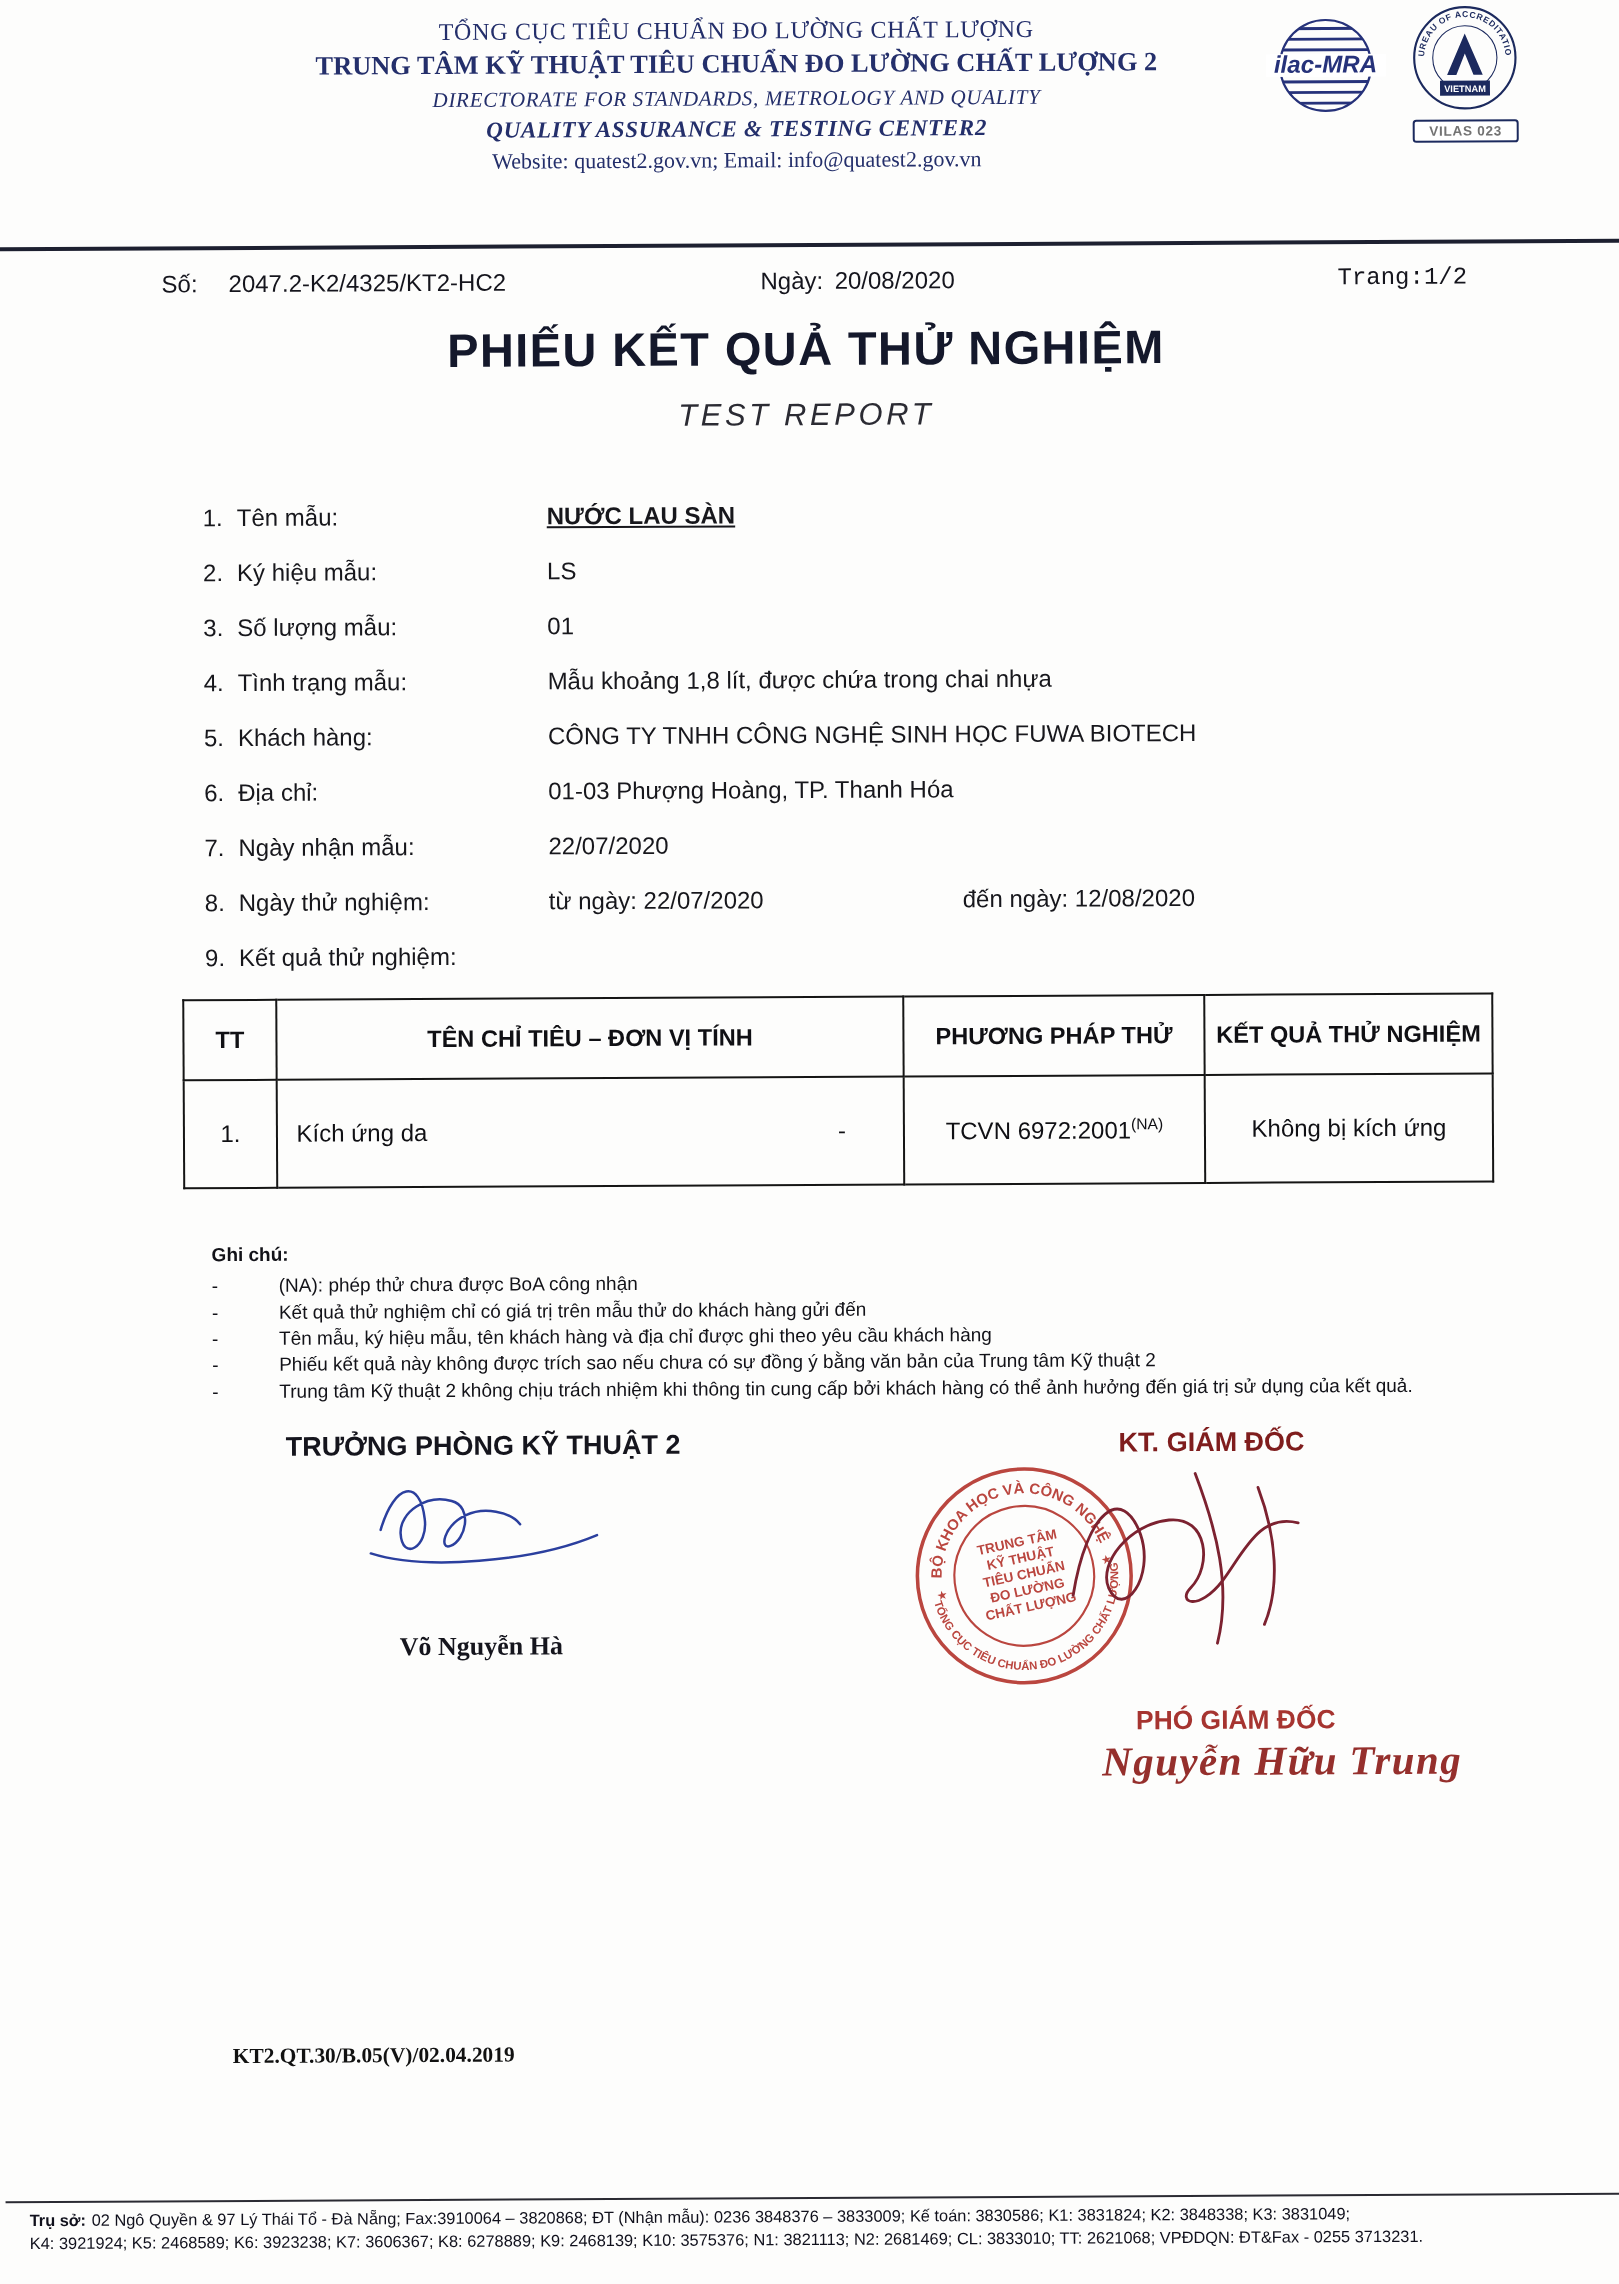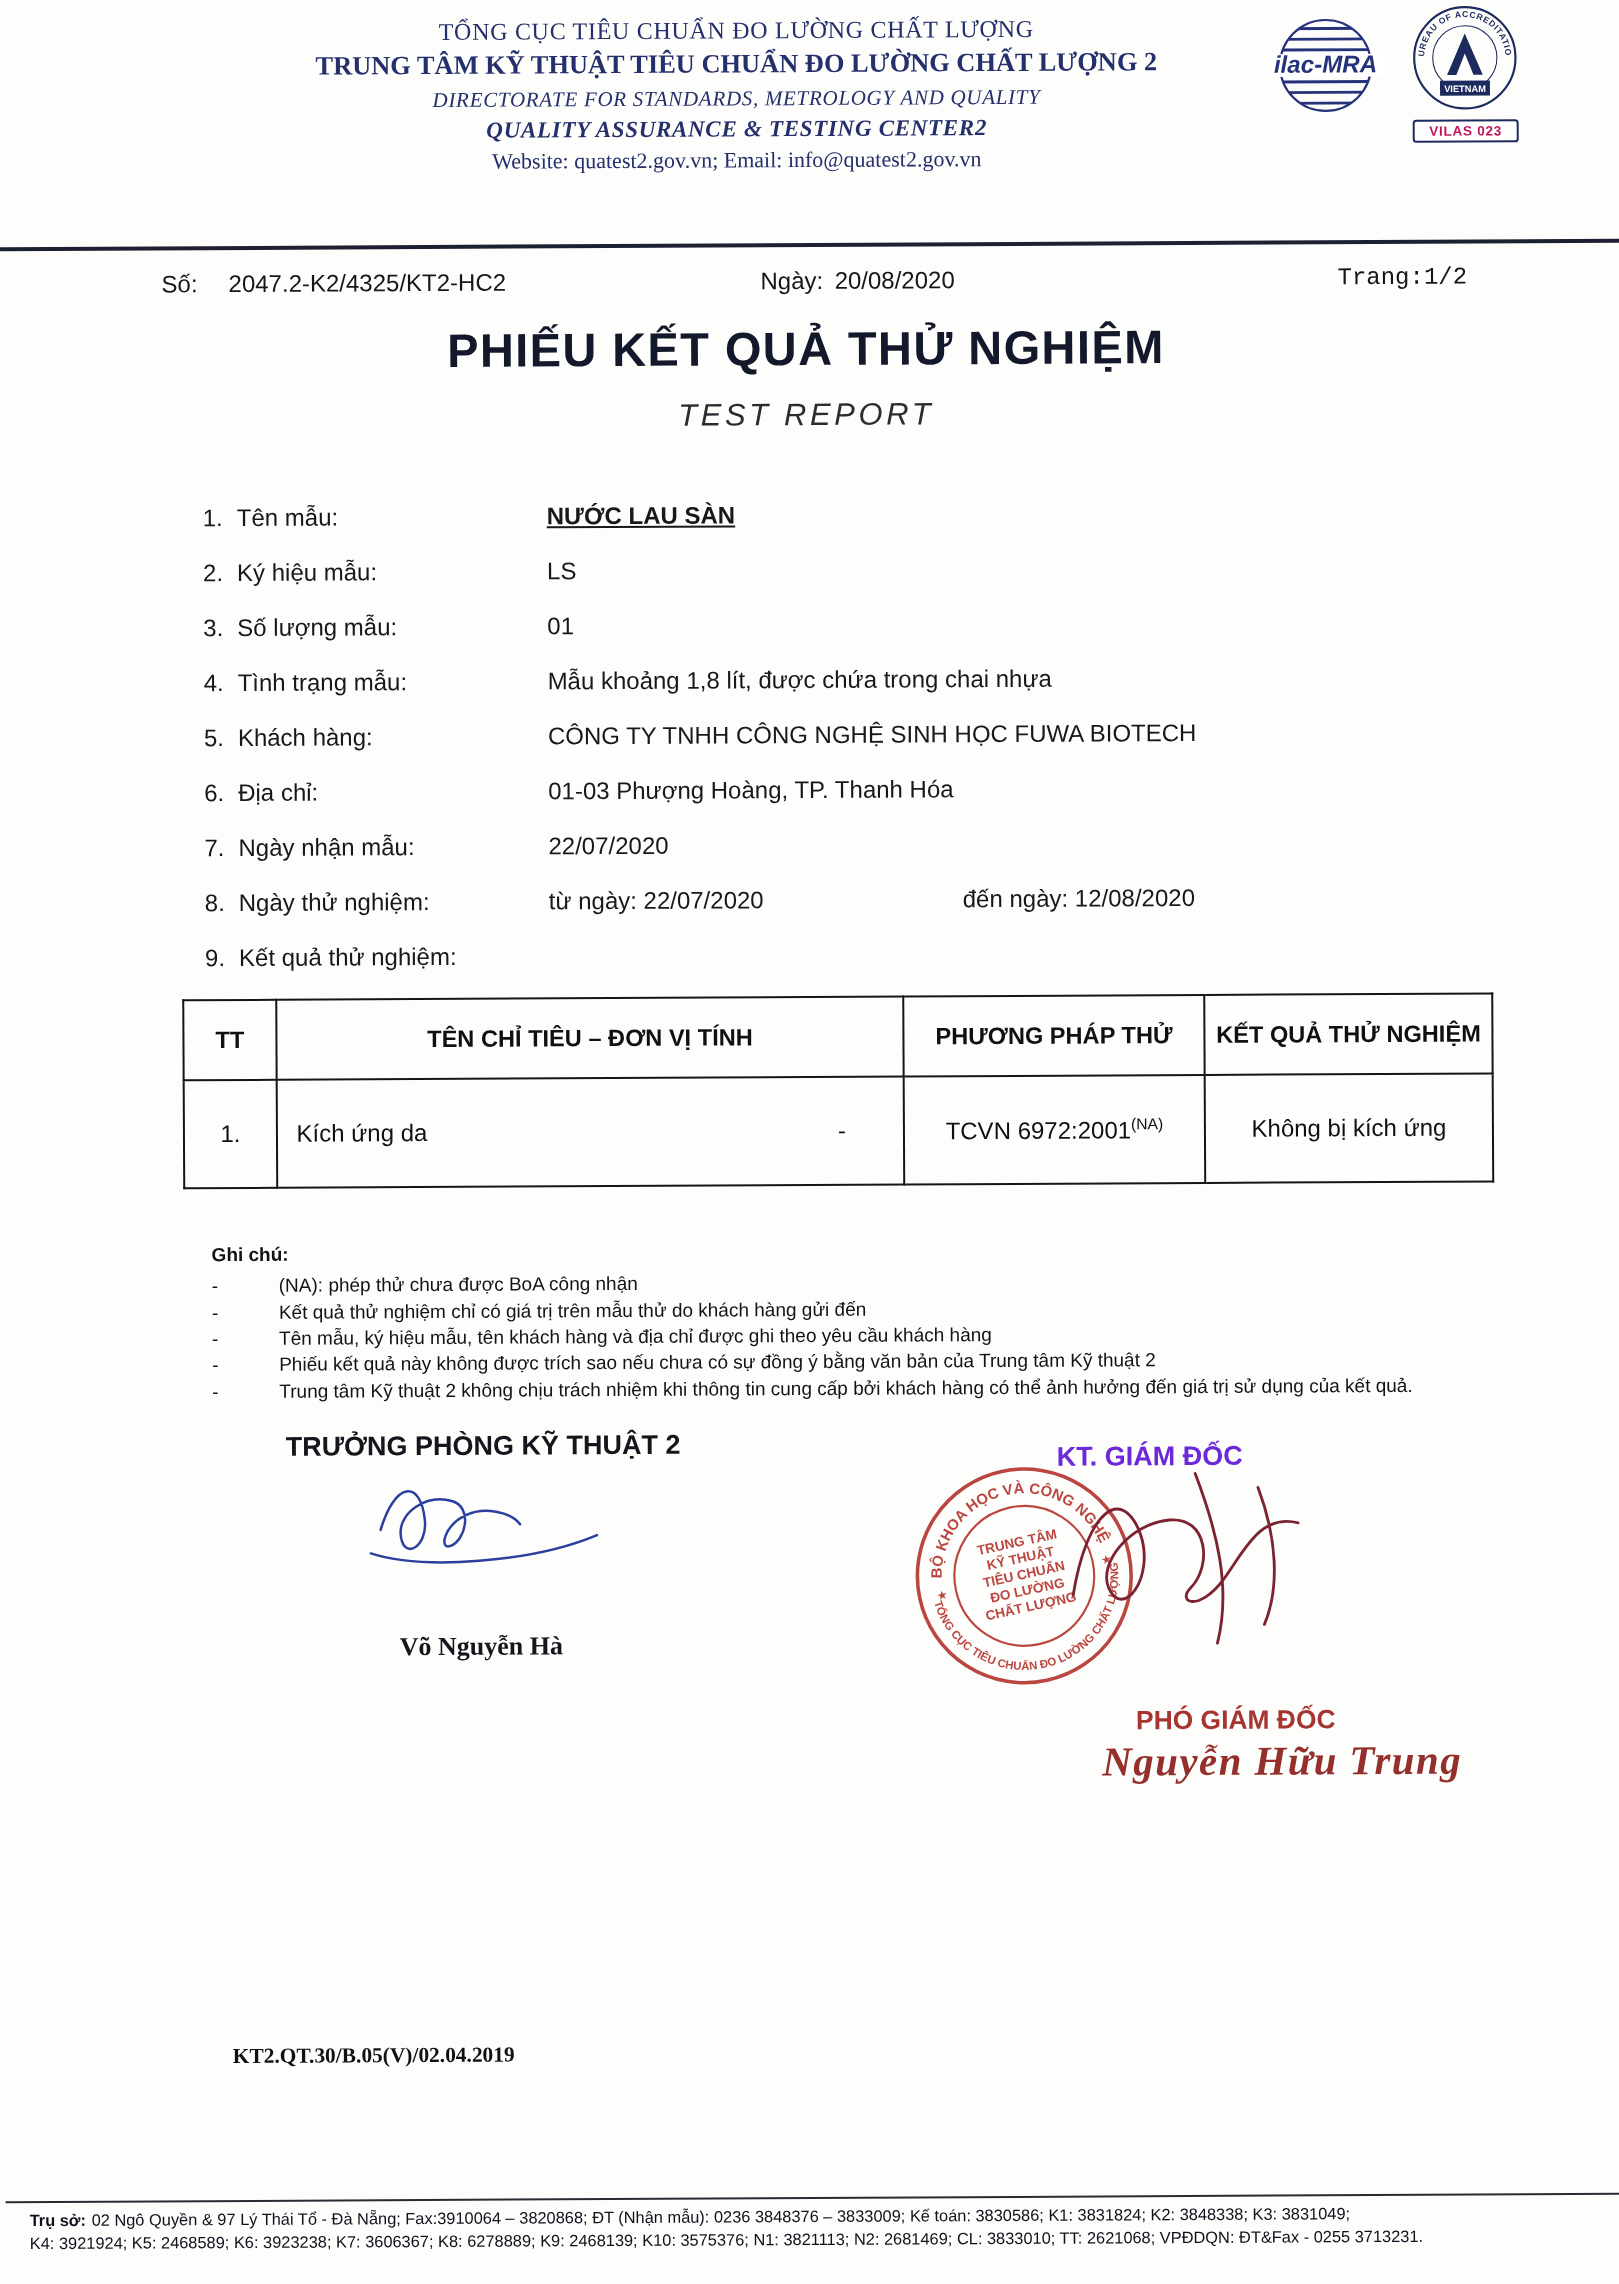--- a/index.html
+++ b/index.html
@@ -15,21 +15,21 @@
   .hdr .l1 { font-size:24px; letter-spacing:0.7px; }
   .hdr .l2 { font-size:26.4px; font-weight:bold; margin-top:4.3px; }
   .hdr .l3 { font-size:21px; font-style:italic; margin-top:7.1px; letter-spacing:0.7px; }
   .hdr .l4 { font-size:23px; font-style:italic; font-weight:bold; margin-top:4.3px; letter-spacing:0.7px; }
   .hdr .l5 { font-size:22px; margin-top:5.7px; }
   .hdr .l5 .bl { font-weight:normal; }
   .mark-ilac { position:absolute; left:1269px; top:17px; width:125px; height:103px; }
   .mark-boa  { position:absolute; left:1417px; top:4.3px;  width:107px; height:118px; }
   .vilas { position:absolute; left:1418px; top:123px; width:106px; height:23px;
            border:2.1px solid #1c2a5e; border-radius:3.6px; display:flex; align-items:center; justify-content:center;
-           font-size:13.6px; font-weight:bold; color:#be185d; letter-spacing:0.7px; background:#fff; }
+           font-size:13.6px; font-weight:bold; color:#737373; letter-spacing:0.7px; background:#fff; }
   .rule { position:absolute; left:-5.7px; right:-5.7px; top:243px; height:4.3px; background:#1d2030; }
 
   
   .docinfo { position:absolute; top:267px; left:0; width:100%; font-size:24px; color:#15151d; }
   .docinfo .so    { position:absolute; left:166px;  display:flex; gap:31px; }
   .docinfo .ngay  { position:absolute; left:765px; display:flex; gap:11.4px; }
   .docinfo .trang { position:absolute; left:1342px;font-family:Liberation Mono, monospace; }
 
   
   .title-vi { position:absolute; top:321px; left:0; width:100%; text-align:center;
@@ -64,21 +64,21 @@
   .notes { position:absolute; top:1241px; left:211px; width:1306px; font-size:19px; color:#121218; }
   .notes .nt { font-weight:bold; margin-bottom:7.1px; }
   .n-item { display:flex; line-height:26.4px; }
   .n-dash { width:67px; flex:none; }
 
   
   .sig-left-title  { position:absolute; top:1429px; left:284px;  font-size:27px; font-weight:bold; color:#15151d; }
   .sig-left-svg    { position:absolute; top:1460px; left:357px;  width:271px; height:128px; }
   .sig-left-name   { position:absolute; top:1630px; left:397px;  font-size:26px; font-weight:bold;
                      font-family:"Liberation Serif", serif; color:#15151d; }
-  .sig-right-title { position:absolute; top:1429px; left:1055px; font-size:27px; font-weight:bold; color:#6d28d9;margin-top:14px; }
+  .sig-right-title { position:absolute; top:1429px; left:1117px; font-size:27px; font-weight:bold; color:#7f1d1d; }
   .stamp           { position:absolute; top:1463px; left:908px; width:228px; height:228px;
                      transform:rotate(-12deg); opacity:0.92; }
   .sig-right-svg   { position:absolute; top:1447px; left:1042px; width:300px; height:214px; }
   .sig-right-pos   { position:absolute; top:1707px; left:1133px; font-size:26.4px; font-weight:bold; color:#a63430; }
   .sig-right-name  { position:absolute; top:1739px; left:1099px; font-size:41px; font-weight:bold; font-style:italic;
                      color:#952f2c; font-family:"Liberation Serif", serif; letter-spacing:1.4px; }
 
   
   .form-code { position:absolute; top:2041px; left:228px; font-size:21.4px; font-weight:bold;
                font-family:"Liberation Serif", serif; color:#111; }

